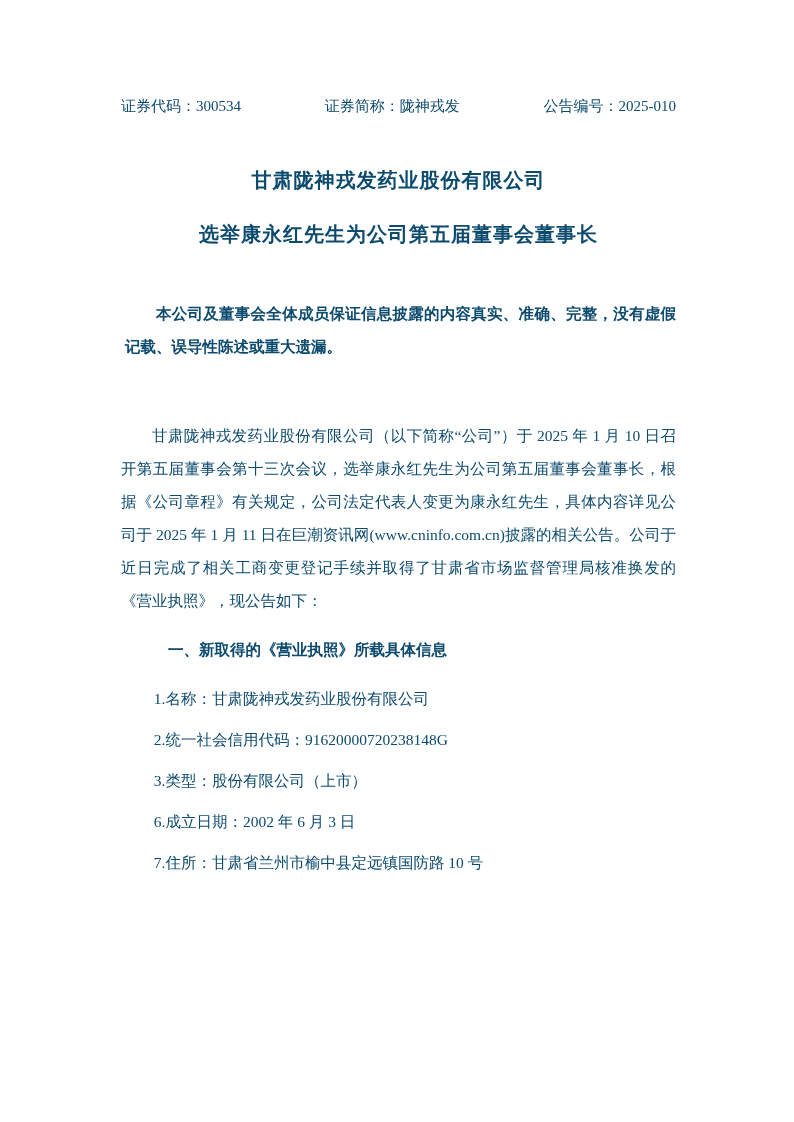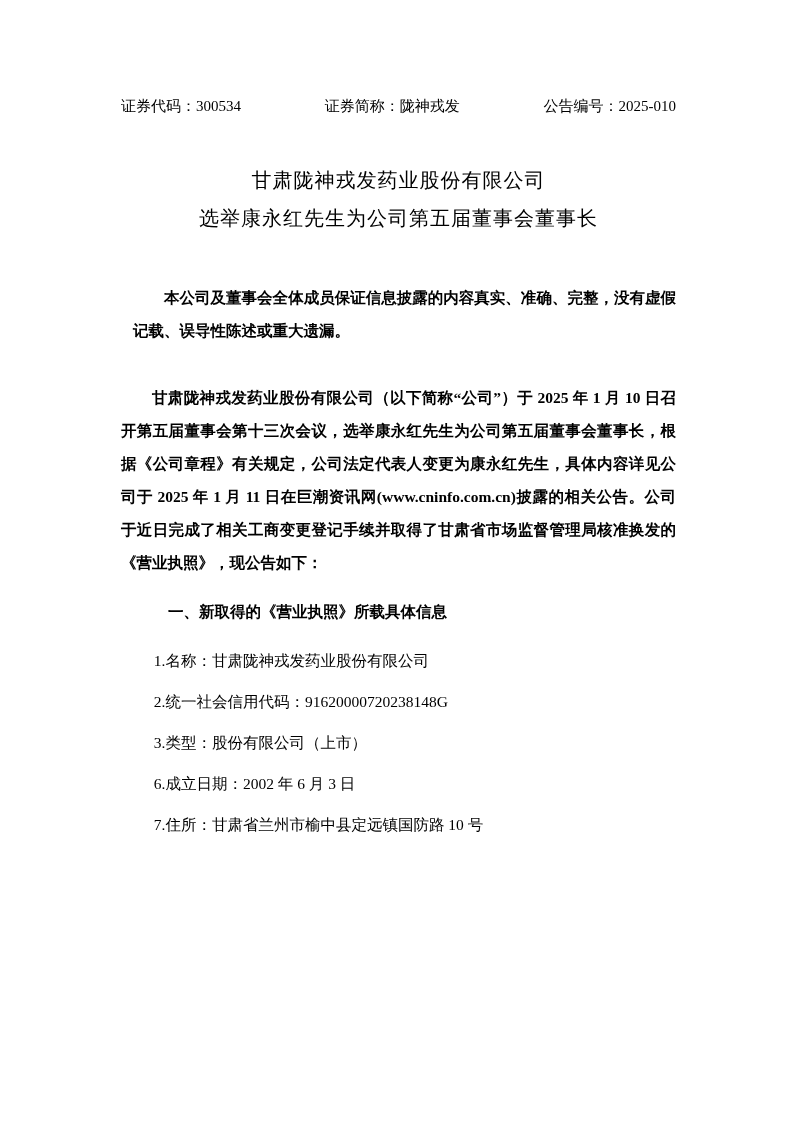--- a/index.html
+++ b/index.html
@@ -8,60 +8,59 @@
     background: #ffffff;
   }
   .page {
     position: relative;
     width: 794px;
     height: 1122px;
     background: #ffffff;
     box-sizing: border-box;
     padding: 96px 118px 0 121px;
     font-family: "Liberation Serif", "DejaVu Serif", serif;
-    color: #000000;
+    color: #0c4a6e;
     overflow: hidden;
   }
   .header-row {
     display: flex;
     justify-content: space-between;
     font-size: 15px;
     line-height: 21px;
     white-space: nowrap;
   }
   .title-block {
     margin-top: 44px;
     text-align: center;
   }
   .title-line {
     font-size: 20px;
-    font-weight: normal;
+    font-weight: bold;
     line-height: 38px;
-    margin: 0;
+    margin: 16px;
     letter-spacing: 1px;
   }
   .declaration {
-    margin: 44px 0 0 12px;
+    margin: 44px 0 0 4px;
     font-size: 15.5px;
     font-weight: bold;
     line-height: 33px;
     text-indent: 2em;
     text-align: justify;
     font-family: Liberation Serif, serif;
   }
   .body-text {
     margin: 0;
     font-size: 15.5px;
     line-height: 33px;
     text-align: justify;
     text-indent: 2em;
   }
   .intro {
-    margin-top: 34px;
-    font-weight: bold;
+    margin-top: 56px;
   }
   .section-heading {
     margin: 16px;
     font-size: 15.5px;
     font-weight: bold;
     line-height: 33px;
     text-indent: 2em;
   }
   .license-item {
     margin: 8px;

